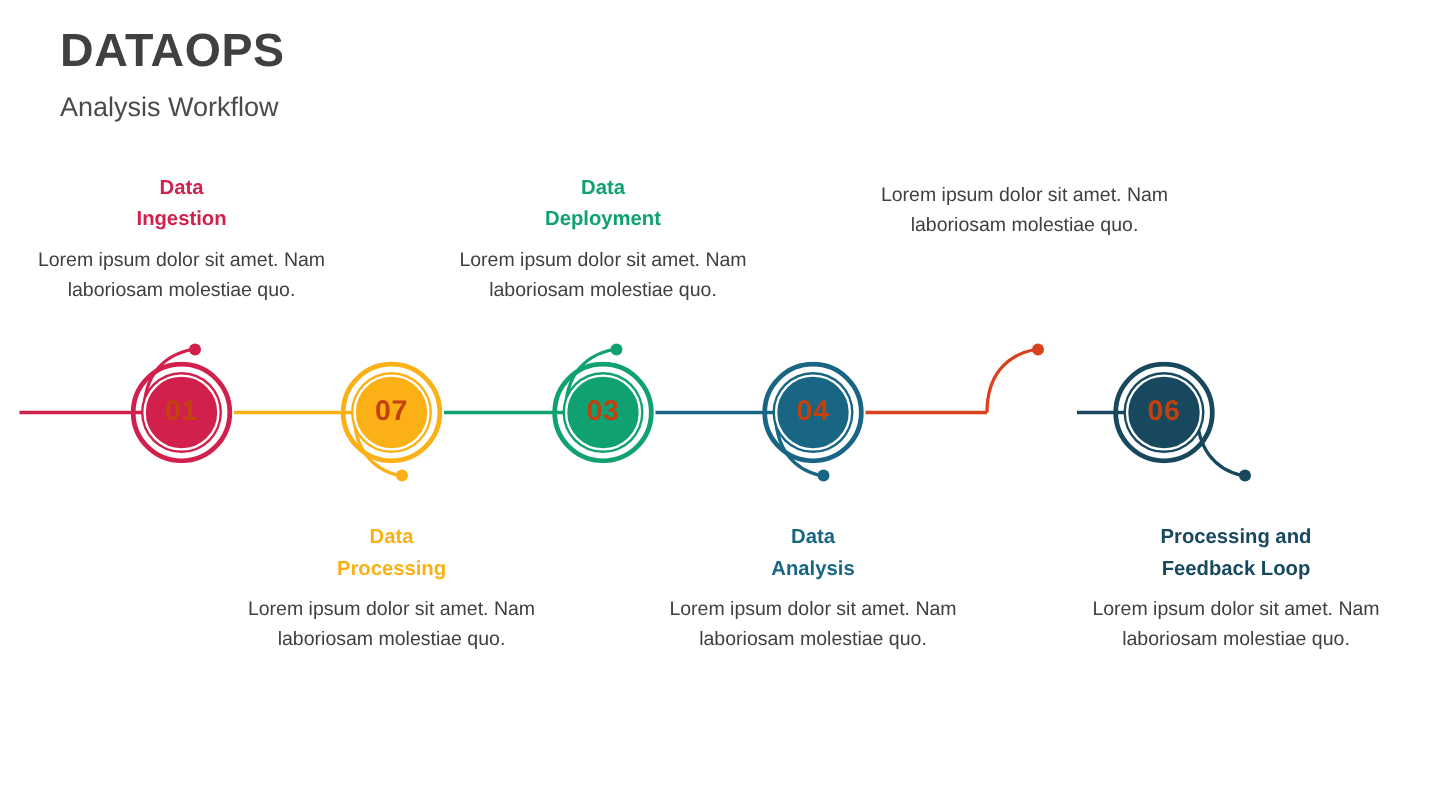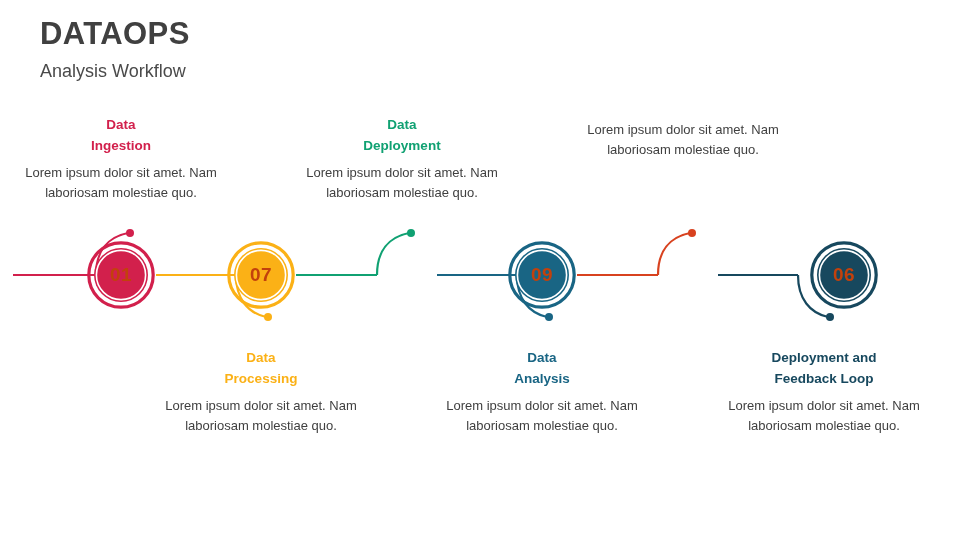--- a/index.html
+++ b/index.html
@@ -163,32 +163,40 @@
 
     <div class="node" style="left:261px; top:275px;">
       <svg width="68" height="68" viewBox="0 0 68 68">
         <circle cx="34" cy="34" r="32.2" fill="none" stroke="#FBB116" stroke-width="3.2"></circle>
         <circle cx="34" cy="34" r="27" fill="#FBB116"></circle>
         <circle cx="34" cy="34" r="24.6" fill="none" stroke="#ffffff" stroke-width="1.6"></circle>
       </svg>
       <div class="node-label">07</div>
     </div>
 
+    <div class="node" style="left:402px; top:275px;">
+      <svg width="68" height="68" viewBox="0 0 68 68">
+        <circle cx="34" cy="34" r="32.2" fill="none" stroke="#10A172" stroke-width="3.2"></circle>
+        <circle cx="34" cy="34" r="27" fill="#10A172"></circle>
+        <circle cx="34" cy="34" r="24.6" fill="none" stroke="#ffffff" stroke-width="1.6"></circle>
+      </svg>
+      <div class="node-label">03</div>
+    </div>
 
     <div class="node" style="left:542px; top:275px;">
       <svg width="68" height="68" viewBox="0 0 68 68">
         <circle cx="34" cy="34" r="32.2" fill="none" stroke="#196584" stroke-width="3.2"></circle>
         <circle cx="34" cy="34" r="27" fill="#196584"></circle>
         <circle cx="34" cy="34" r="24.6" fill="none" stroke="#ffffff" stroke-width="1.6"></circle>
       </svg>
-      <div class="node-label">09</div>
-    </div>
-
-
-    <div class="node" style="left:844px; top:275px;text-decoration:underline;">
+      <div class="node-label">04</div>
+    </div>
+
+
+    <div class="node" style="left:776px; top:275px;text-decoration:underline;">
       <svg width="68" height="68" viewBox="0 0 68 68">
         <circle cx="34" cy="34" r="32.2" fill="none" stroke="#17485E" stroke-width="3.2"></circle>
         <circle cx="34" cy="34" r="27" fill="#17485E"></circle>
         <circle cx="34" cy="34" r="24.6" fill="none" stroke="#ffffff" stroke-width="1.6"></circle>
       </svg>
       <div class="node-label">06</div>
     </div>
 
     <div class="step-text above" style="left:21px; top:113px;">
       <p class="step-title" style="color:#D2204C;">
@@ -221,20 +229,20 @@
       </p>
       <p class="step-desc">Lorem ipsum dolor sit amet. Nam laboriosam molestiae quo.</p>
     </div>
 
     <div class="step-text above" style="left:583px; top:113px;">
       <p class="step-desc">Lorem ipsum dolor sit amet. Nam laboriosam molestiae quo.</p>
     </div>
 
     <div class="step-text below" style="left:724px; top:346px;">
       <p class="step-title" style="color:#17485E;">
-        <span>Deployment and</span><br>
+        <span>Processing and</span><br>
         <span>Feedback Loop</span>
       </p>
       <p class="step-desc">Lorem ipsum dolor sit amet. Nam laboriosam molestiae quo.</p>
     </div>
 
   </div>
 </div>
 
 </body></html>

